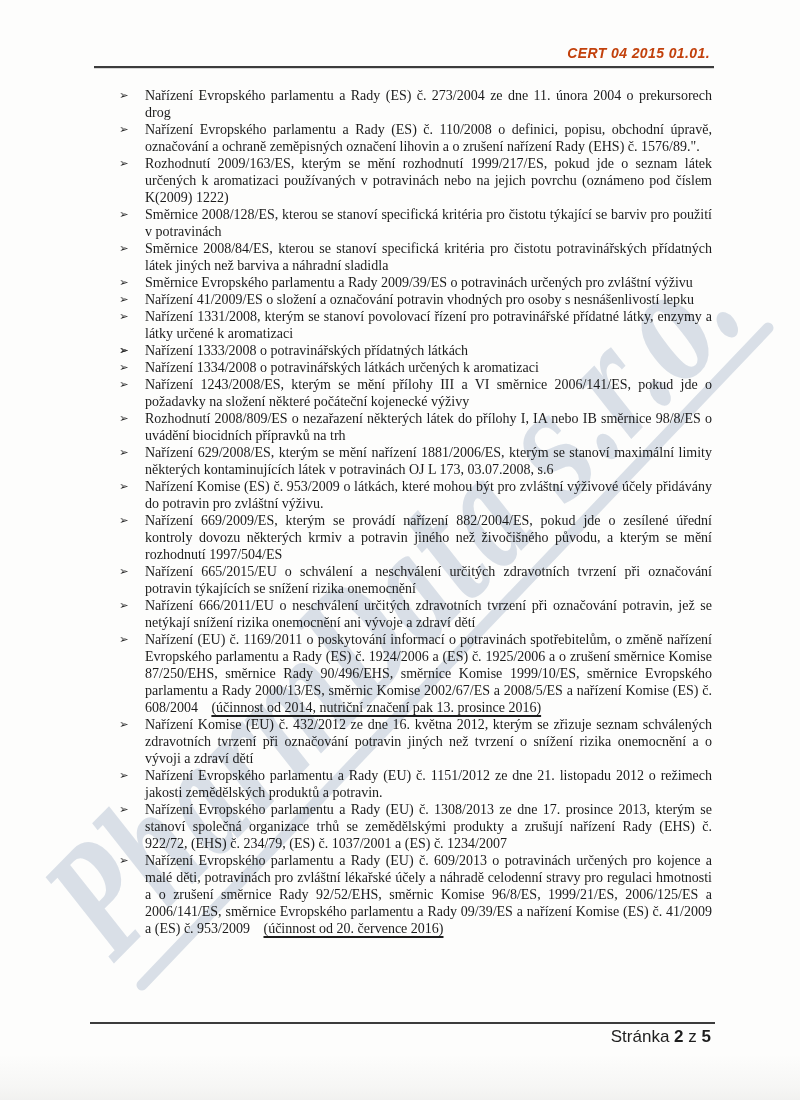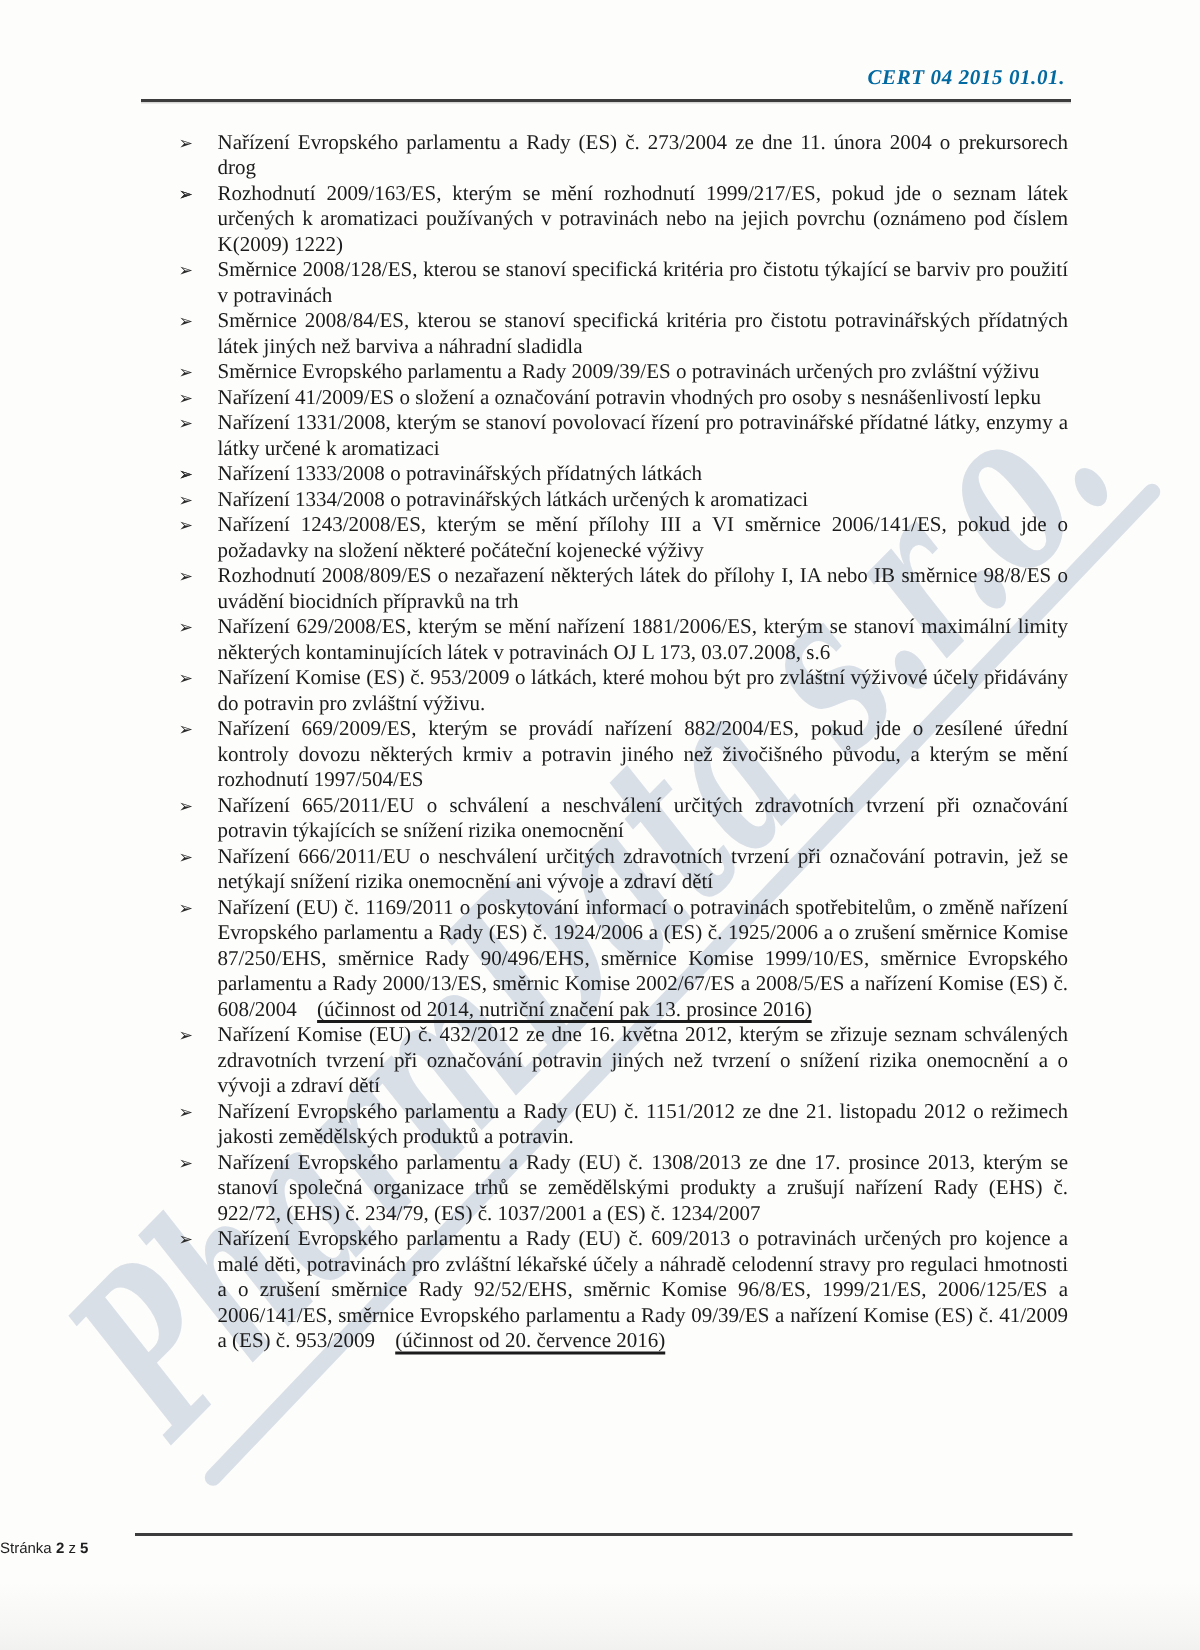--- a/index.html
+++ b/index.html
@@ -16,23 +16,23 @@
   .page::after{
     content:"";position:absolute;left:0;right:0;bottom:0;height:46px;
     background:linear-gradient(180deg,rgba(0,0,0,0) 0%,rgba(120,120,115,0.05) 70%,rgba(120,120,115,0.09) 100%);
     pointer-events:none;
   }
   
   .wm{position:absolute;inset:0;z-index:0;pointer-events:none;}
   
   .doc-code{
     position:absolute;top:45px;right:90px;z-index:2;
-    font-family:Liberation Serif, serif;
+    font-family:Liberation Sans, sans-serif;
     font-style:italic;font-weight:bold;font-size:14px;letter-spacing:0.4px;
-    color:#0369a1;
+    color:#c2410c;
   }
   .rule-top{
     position:absolute;top:66px;left:94px;width:620px;height:0;z-index:2;
     border-top:2px solid #3c3c3c;box-shadow:0 1px 0 rgba(0,0,0,0.15);
   }
   
   .list-wrap{
     position:absolute;top:87px;left:118px;width:594px;height:934px;
     overflow:hidden;z-index:1;
   }
@@ -54,58 +54,58 @@
     text-underline-offset:2.5px;
     margin-left:10px;
   }
   
   .rule-bottom{
     position:absolute;top:1022px;left:90px;width:625px;height:0;z-index:2;
     border-top:2px solid #3c3c3c;
   }
   .page-number{
     position:absolute;top:1027px;left:0;width:711px;z-index:2;
-    text-align:left;
+    text-align:right;
     font-family:"Liberation Sans","DejaVu Sans",sans-serif;
-    font-size:10px;color:#1e1e1e;
+    font-size:17px;color:#1e1e1e;
   }
   .page-number .b{font-weight:bold;}
 </style>
 </head>
 <body>
 
 <div class="page">
 
   <svg class="wm" width="800" height="1100" viewBox="0 0 800 1100" aria-hidden="true">
     <line x1="142" y1="985" x2="768" y2="328" stroke="#b7c3d3" stroke-width="11" stroke-linecap="round" opacity="0.5"></line>
     <text x="440" y="638" transform="rotate(-45.4 440 650)" text-anchor="middle" textLength="900" lengthAdjust="spacingAndGlyphs" font-family="DejaVu Serif, serif" font-style="italic" font-weight="bold" font-size="150" fill="#b7c3d3" opacity="0.5">PharmData s.r.o.</text>
   </svg>
 
   <div class="doc-code">CERT  04 2015 01.01.</div>
   <div class="rule-top"></div>
 
   <div class="list-wrap">
     <ul class="reg-list">
         <li class="reg-item"><span class="marker">➢</span><span><span class="b">Nařízení Evropského parlamentu a Rady (ES) č. 273/2004</span><span> ze dne 11. února 2004 o prekursorech drog</span></span></li>
-        <li class="reg-item"><span class="marker">➢</span></li>
+        <li class="reg-item"><span class="marker">➢</span><span><span class="b">Nařízení Evropského parlamentu a Rady (ES) č. 110/2008</span><span> o definici, popisu, obchodní úpravě, označování a ochraně zeměpisných označení lihovin a o zrušení nařízení Rady (EHS) č. 1576/89.".</span></span></li>
         <li class="reg-item"><span class="marker">➢</span><span><span class="b">Rozhodnutí 2009/163/ES</span><span>, kterým se mění rozhodnutí 1999/217/ES, pokud jde o seznam látek určených k aromatizaci používaných v potravinách nebo na jejich povrchu (oznámeno pod číslem K(2009) 1222)</span></span></li>
         <li class="reg-item"><span class="marker">➢</span><span><span class="b">Směrnice 2008/128/ES</span><span>, kterou se stanoví specifická kritéria pro čistotu týkající se barviv pro použití v potravinách</span></span></li>
         <li class="reg-item"><span class="marker">➢</span><span><span class="b">Směrnice 2008/84/ES,</span><span> kterou se stanoví specifická kritéria pro čistotu potravinářských přídatných látek jiných než barviva a náhradní sladidla</span></span></li>
         <li class="reg-item"><span class="marker">➢</span><span><span class="b">Směrnice Evropského parlamentu a Rady 2009/39/ES</span><span> o potravinách určených pro zvláštní výživu</span></span></li>
         <li class="reg-item"><span class="marker">➢</span><span><span class="b">Nařízení 41/2009/ES</span><span> o složení a označování potravin vhodných pro osoby s nesnášenlivostí lepku</span></span></li>
         <li class="reg-item"><span class="marker">➢</span><span><span class="b">Nařízení 1331/2008,</span><span> kterým se stanoví povolovací řízení pro potravinářské přídatné látky, enzymy a látky určené k aromatizaci</span></span></li>
         <li class="reg-item"><span class="marker">➢</span></li>
         <li class="reg-item"><span class="marker">➢</span><span><span class="b">Nařízení 1333/2008</span><span> o potravinářských přídatných látkách</span></span></li>
         <li class="reg-item"><span class="marker">➢</span><span><span class="b">Nařízení 1334/2008</span><span> o potravinářských látkách určených k aromatizaci</span></span></li>
         <li class="reg-item"><span class="marker">➢</span><span><span class="b">Nařízení 1243/2008/ES</span><span>, kterým se mění přílohy III a VI směrnice 2006/141/ES, pokud jde o požadavky na složení některé počáteční kojenecké výživy</span></span></li>
         <li class="reg-item"><span class="marker">➢</span><span><span class="b">Rozhodnutí 2008/809/ES</span><span> o nezařazení některých látek do přílohy I, IA nebo IB směrnice 98/8/ES o uvádění biocidních přípravků na trh</span></span></li>
         <li class="reg-item"><span class="marker">➢</span><span><span class="b">Nařízení 629/2008/ES</span><span>, kterým se mění nařízení 1881/2006/ES, kterým se stanoví maximální limity některých kontaminujících látek v potravinách  OJ L 173, 03.07.2008, s.6</span></span></li>
         <li class="reg-item"><span class="marker">➢</span><span><span class="b">Nařízení Komise (ES) č. 953/2009</span><span> o látkách, které mohou být pro zvláštní výživové účely přidávány do potravin pro zvláštní výživu.</span></span></li>
         <li class="reg-item"><span class="marker">➢</span><span><span class="b">Nařízení 669/2009/ES</span><span>, kterým se provádí nařízení  882/2004/ES, pokud jde o zesílené úřední kontroly dovozu některých krmiv a potravin jiného než živočišného původu, a kterým se mění rozhodnutí 1997/504/ES</span></span></li>
-        <li class="reg-item"><span class="marker">➢</span><span><span class="b">Nařízení 665/2011/EU</span><span> o schválení a neschválení určitých zdravotních tvrzení při označování potravin týkajících se snížení rizika onemocnění</span></span></li>
+        <li class="reg-item"><span class="marker">➢</span><span><span class="b">Nařízení 665/2015/EU</span><span> o schválení a neschválení určitých zdravotních tvrzení při označování potravin týkajících se snížení rizika onemocnění</span></span></li>
         <li class="reg-item"><span class="marker">➢</span><span><span class="b">Nařízení 666/2011/EU</span><span> o neschválení určitých zdravotních tvrzení při označování potravin, jež se netýkají snížení rizika onemocnění ani vývoje a zdraví dětí</span></span></li>
         <li class="reg-item"><span class="marker">➢</span><span><span class="b">Nařízení (EU) č. 1169/2011</span><span>  o poskytování informací o potravinách spotřebitelům, o změně nařízení Evropského parlamentu a Rady (ES) č. 1924/2006 a (ES) č. 1925/2006 a o zrušení směrnice Komise 87/250/EHS, směrnice Rady 90/496/EHS, směrnice Komise 1999/10/ES, směrnice Evropského parlamentu a Rady 2000/13/ES, směrnic Komise 2002/67/ES a 2008/5/ES a nařízení Komise (ES) č. 608/2004 </span><span class="b u">(účinnost od 2014, nutriční značení pak 13. prosince 2016)</span></span></li>
         <li class="reg-item"><span class="marker">➢</span><span><span class="b">Nařízení Komise (EU) č. 432/2012  ze dne 16. května 2012,</span><span> kterým se zřizuje seznam schválených zdravotních tvrzení při označování potravin jiných než tvrzení o snížení rizika onemocnění a o vývoji a zdraví dětí</span></span></li>
         <li class="reg-item"><span class="marker">➢</span><span><span class="b">Nařízení Evropského parlamentu a Rady (EU) č. 1151/2012</span><span> ze dne 21. listopadu 2012 o režimech jakosti zemědělských produktů a potravin.</span></span></li>
         <li class="reg-item"><span class="marker">➢</span><span><span class="b">Nařízení Evropského parlamentu a Rady (EU) č. 1308/2013</span><span> ze dne 17. prosince 2013, kterým se stanoví společná organizace trhů se zemědělskými produkty a zrušují nařízení Rady (EHS) č. 922/72, (EHS) č. 234/79, (ES) č. 1037/2001 a (ES) č. 1234/2007</span></span></li>
         <li class="reg-item"><span class="marker">➢</span><span><span class="b">Nařízení Evropského parlamentu a Rady (EU) č. 609/2013</span><span> o potravinách určených pro kojence a malé děti, potravinách pro zvláštní lékařské účely a náhradě celodenní stravy pro regulaci hmotnosti a o zrušení směrnice Rady 92/52/EHS, směrnic Komise 96/8/ES, 1999/21/ES, 2006/125/ES a 2006/141/ES, směrnice Evropského parlamentu a Rady 09/39/ES a nařízení Komise (ES) č. 41/2009 a (ES) č. 953/2009 </span><span class="b u">(účinnost od 20. července 2016)</span></span></li>
       </ul>
   </div>
 
   <div class="rule-bottom"></div>

